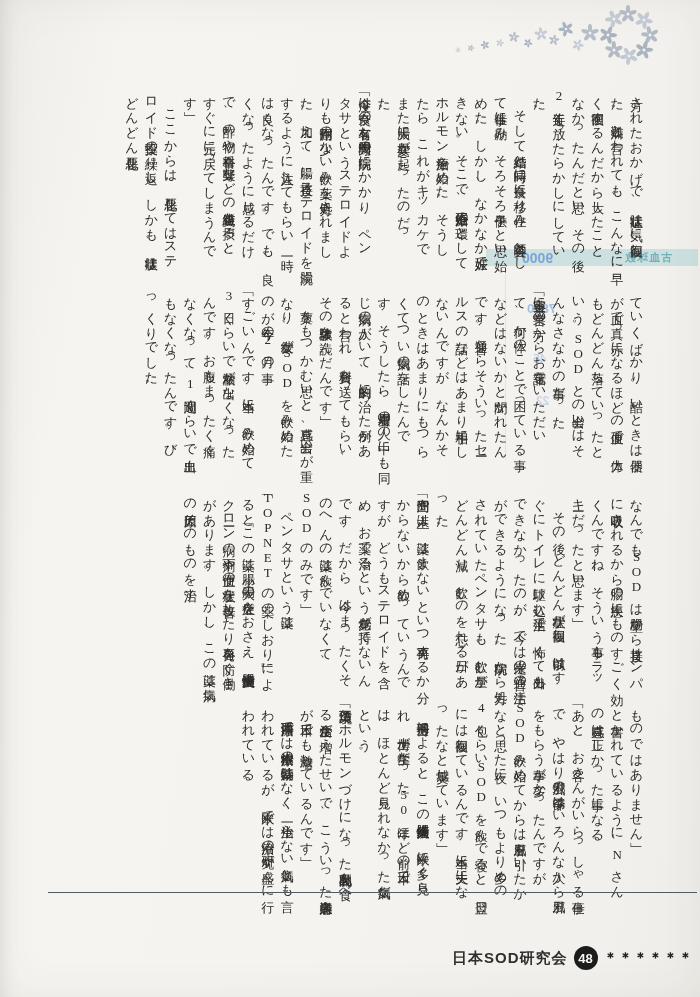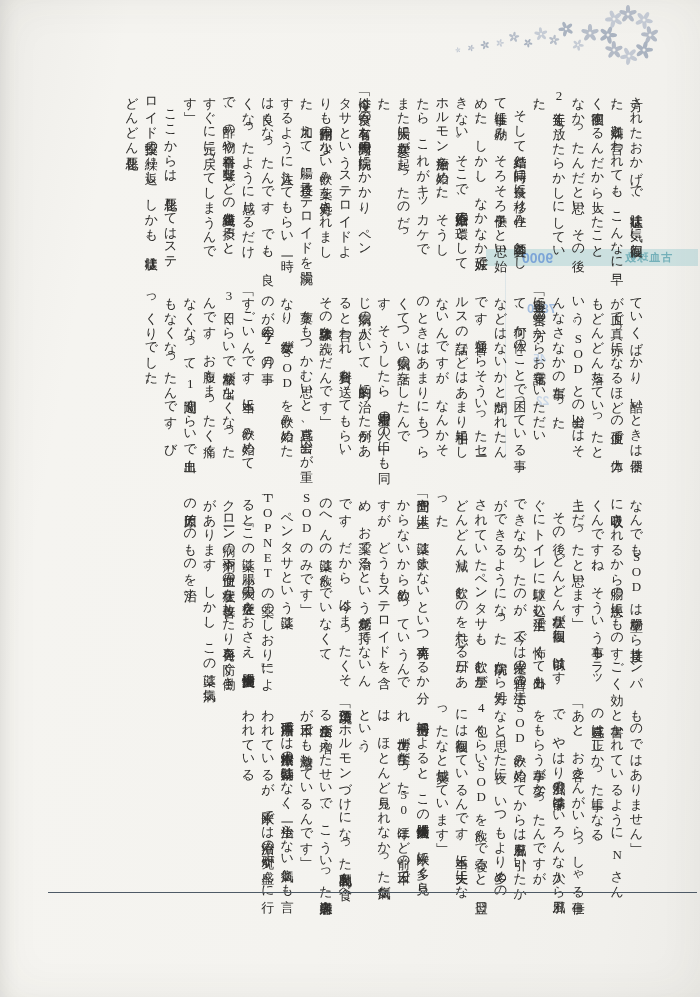--- a/index.html
+++ b/index.html
@@ -173,14 +173,19 @@
     <p>ものではありません」</p>
     <p>と書かれているように、Nさんの直感は正しかった事になる。</p>
     <p>「あと、お客さんがいらっしゃる仕事で、やはり風邪の季節はいろんな人から風邪をもらう事が多かったんですが、SOD飲み始めてからは風邪を引いたかなと思った夜に、いつもより多めの4包くらいSODを飲んで寝ると、翌日には回復しているんです。本当に丈夫になったなと実感しています」</p>
     <p>　丹羽博士によると、この潰瘍性大腸炎は、欧米に多く見られ、博士が学生だった50年ほど前の日本では、ほとんど見られなかった病気だという。</p>
     <p>「環境汚染とホルモンづけになった肉乳製品を食べる食生活が増えたせいで、こういった難病患者が日本でも激増しているんです」</p>
     <p>　西洋治療では根本治療の特効薬はなく、一生治らない病気とも言われているが、欧米では治療の研究が盛んに行われている。</p>
   </div>
 
   <div class="bottom-rule"></div>
 
+  <div class="footer">
+    <span class="footer-publisher">日本SOD研究会</span>
+    <span class="footer-badge">48</span>
+    <span class="footer-asterisks">＊＊＊＊＊＊</span>
+  </div>
 
 </div>
 
 </body></html>

